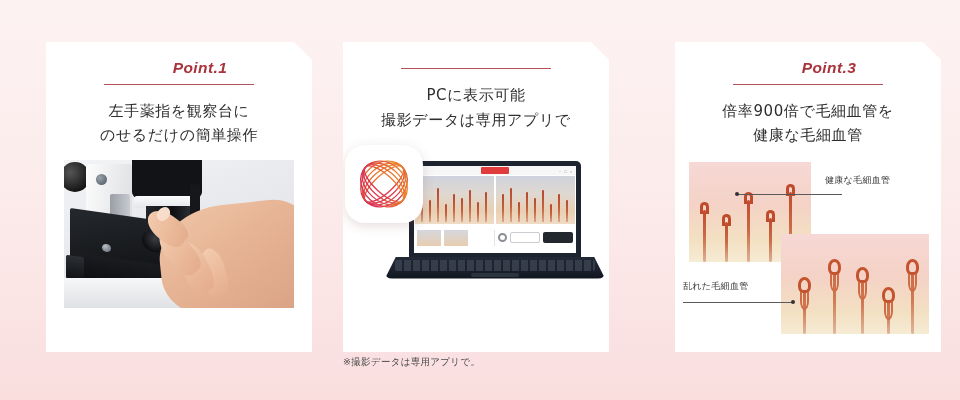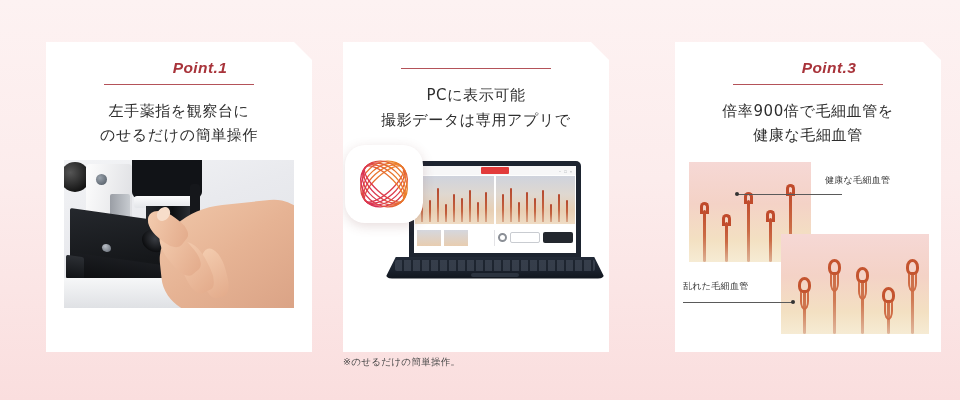--- a/index.html
+++ b/index.html
@@ -509,15 +509,15 @@
         <div class="anno-dot" id="anno-healthy-dot"></div>
 
         <div class="anno" id="anno-bad-text">乱れた毛細血管</div>
         <div class="anno-line" id="anno-bad-line"></div>
         <div class="anno-dot" id="anno-bad-dot"></div>
 
       </div>
     </div>
   </div>
 
-  <div class="pc-note">※のせるだけの簡単操作。</div>
+  <div class="pc-note">※撮影データは専用アプリで。</div>
 
 </div>
 
 </body></html>

